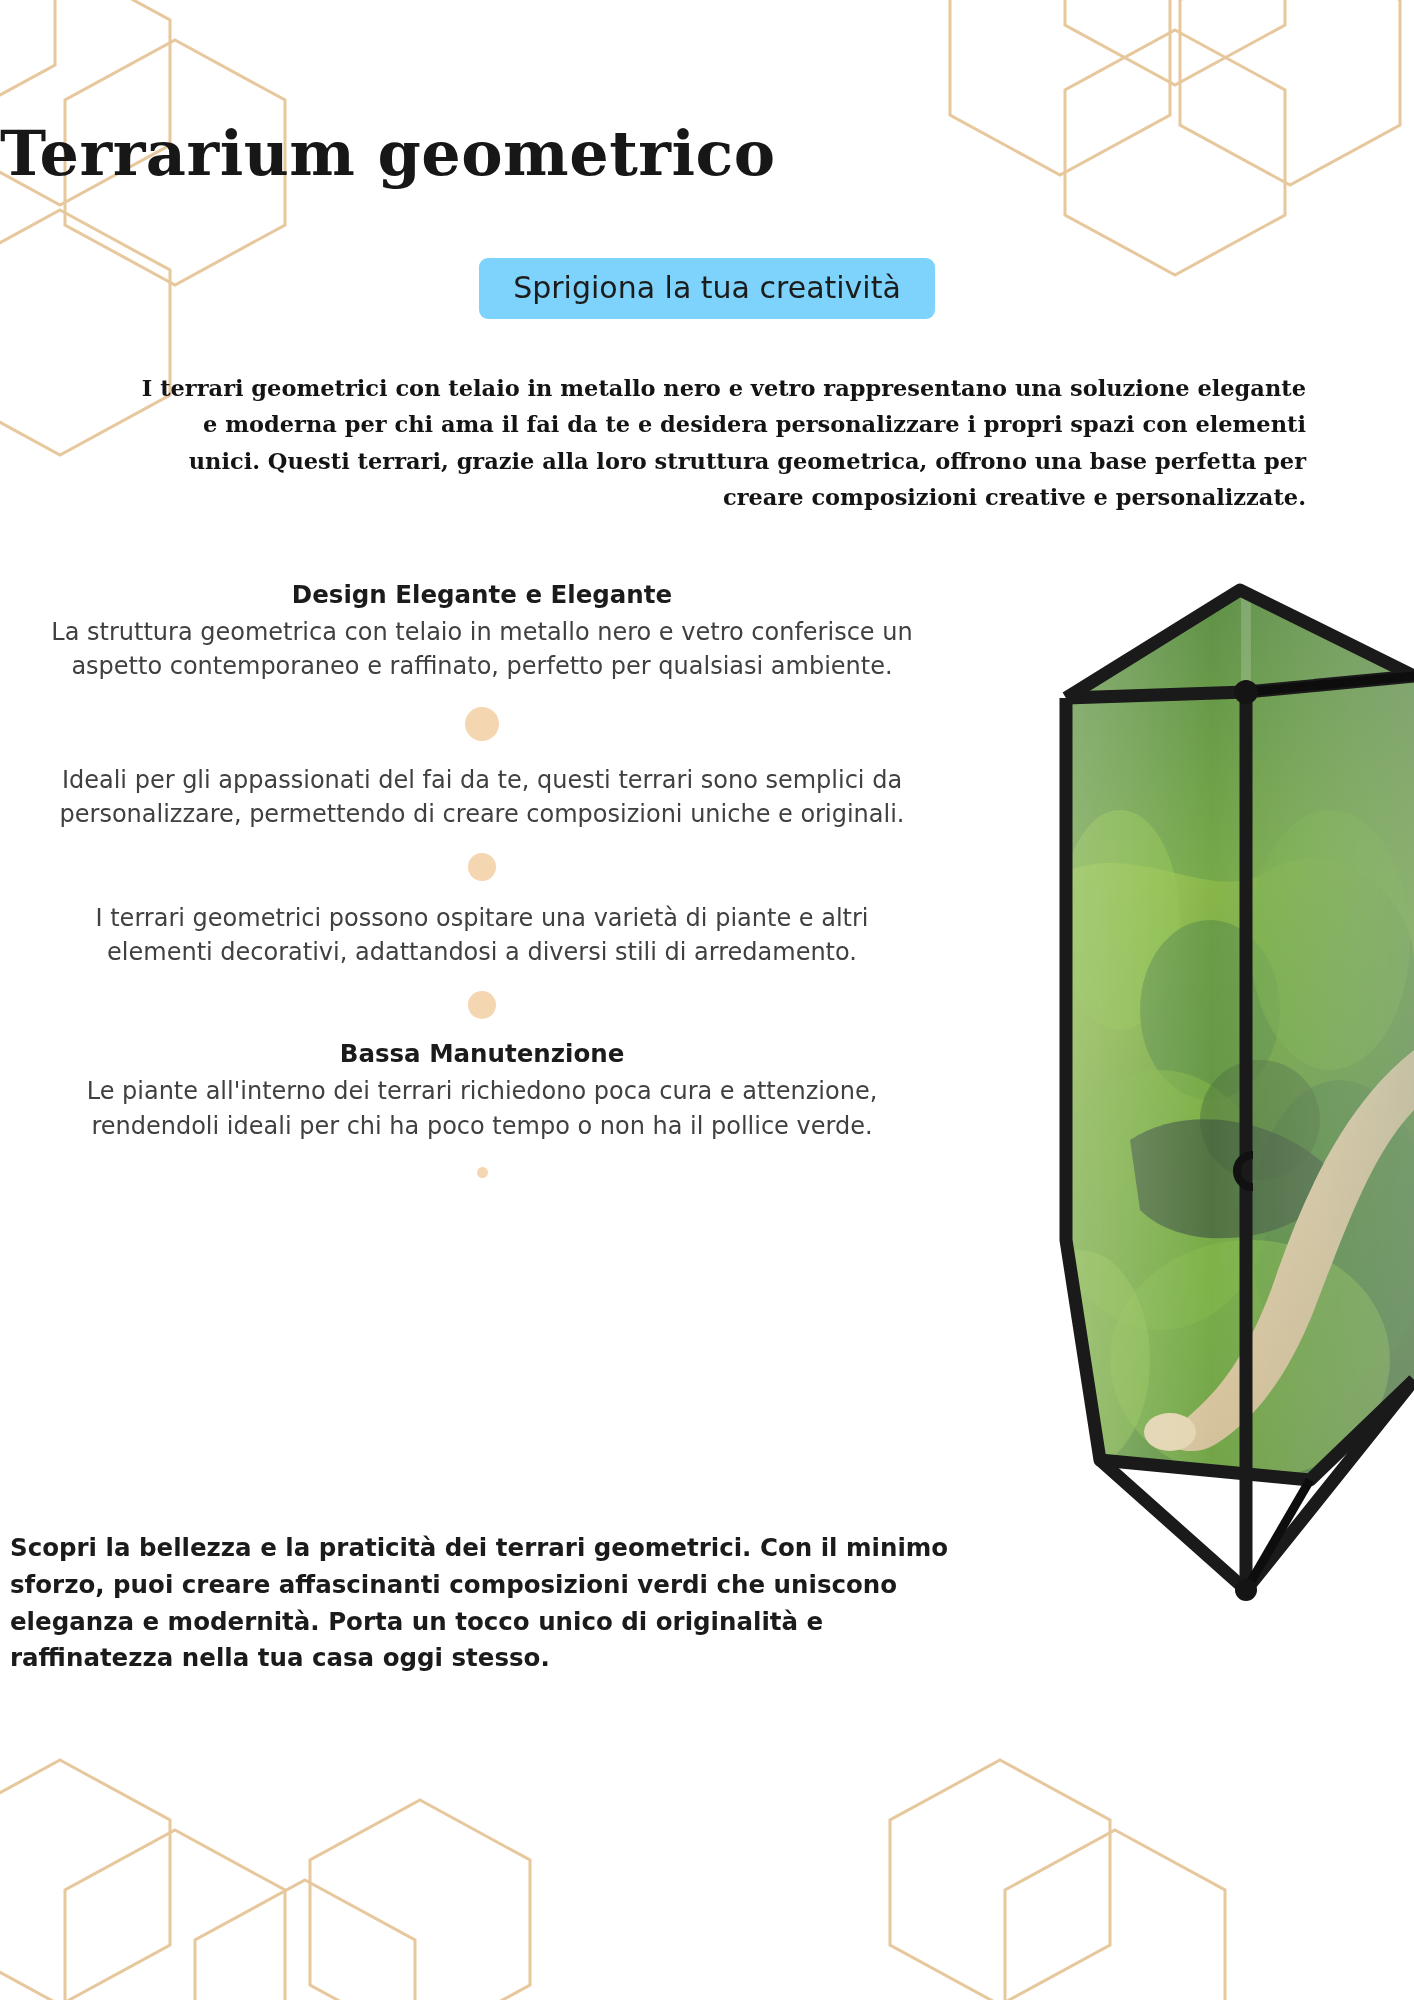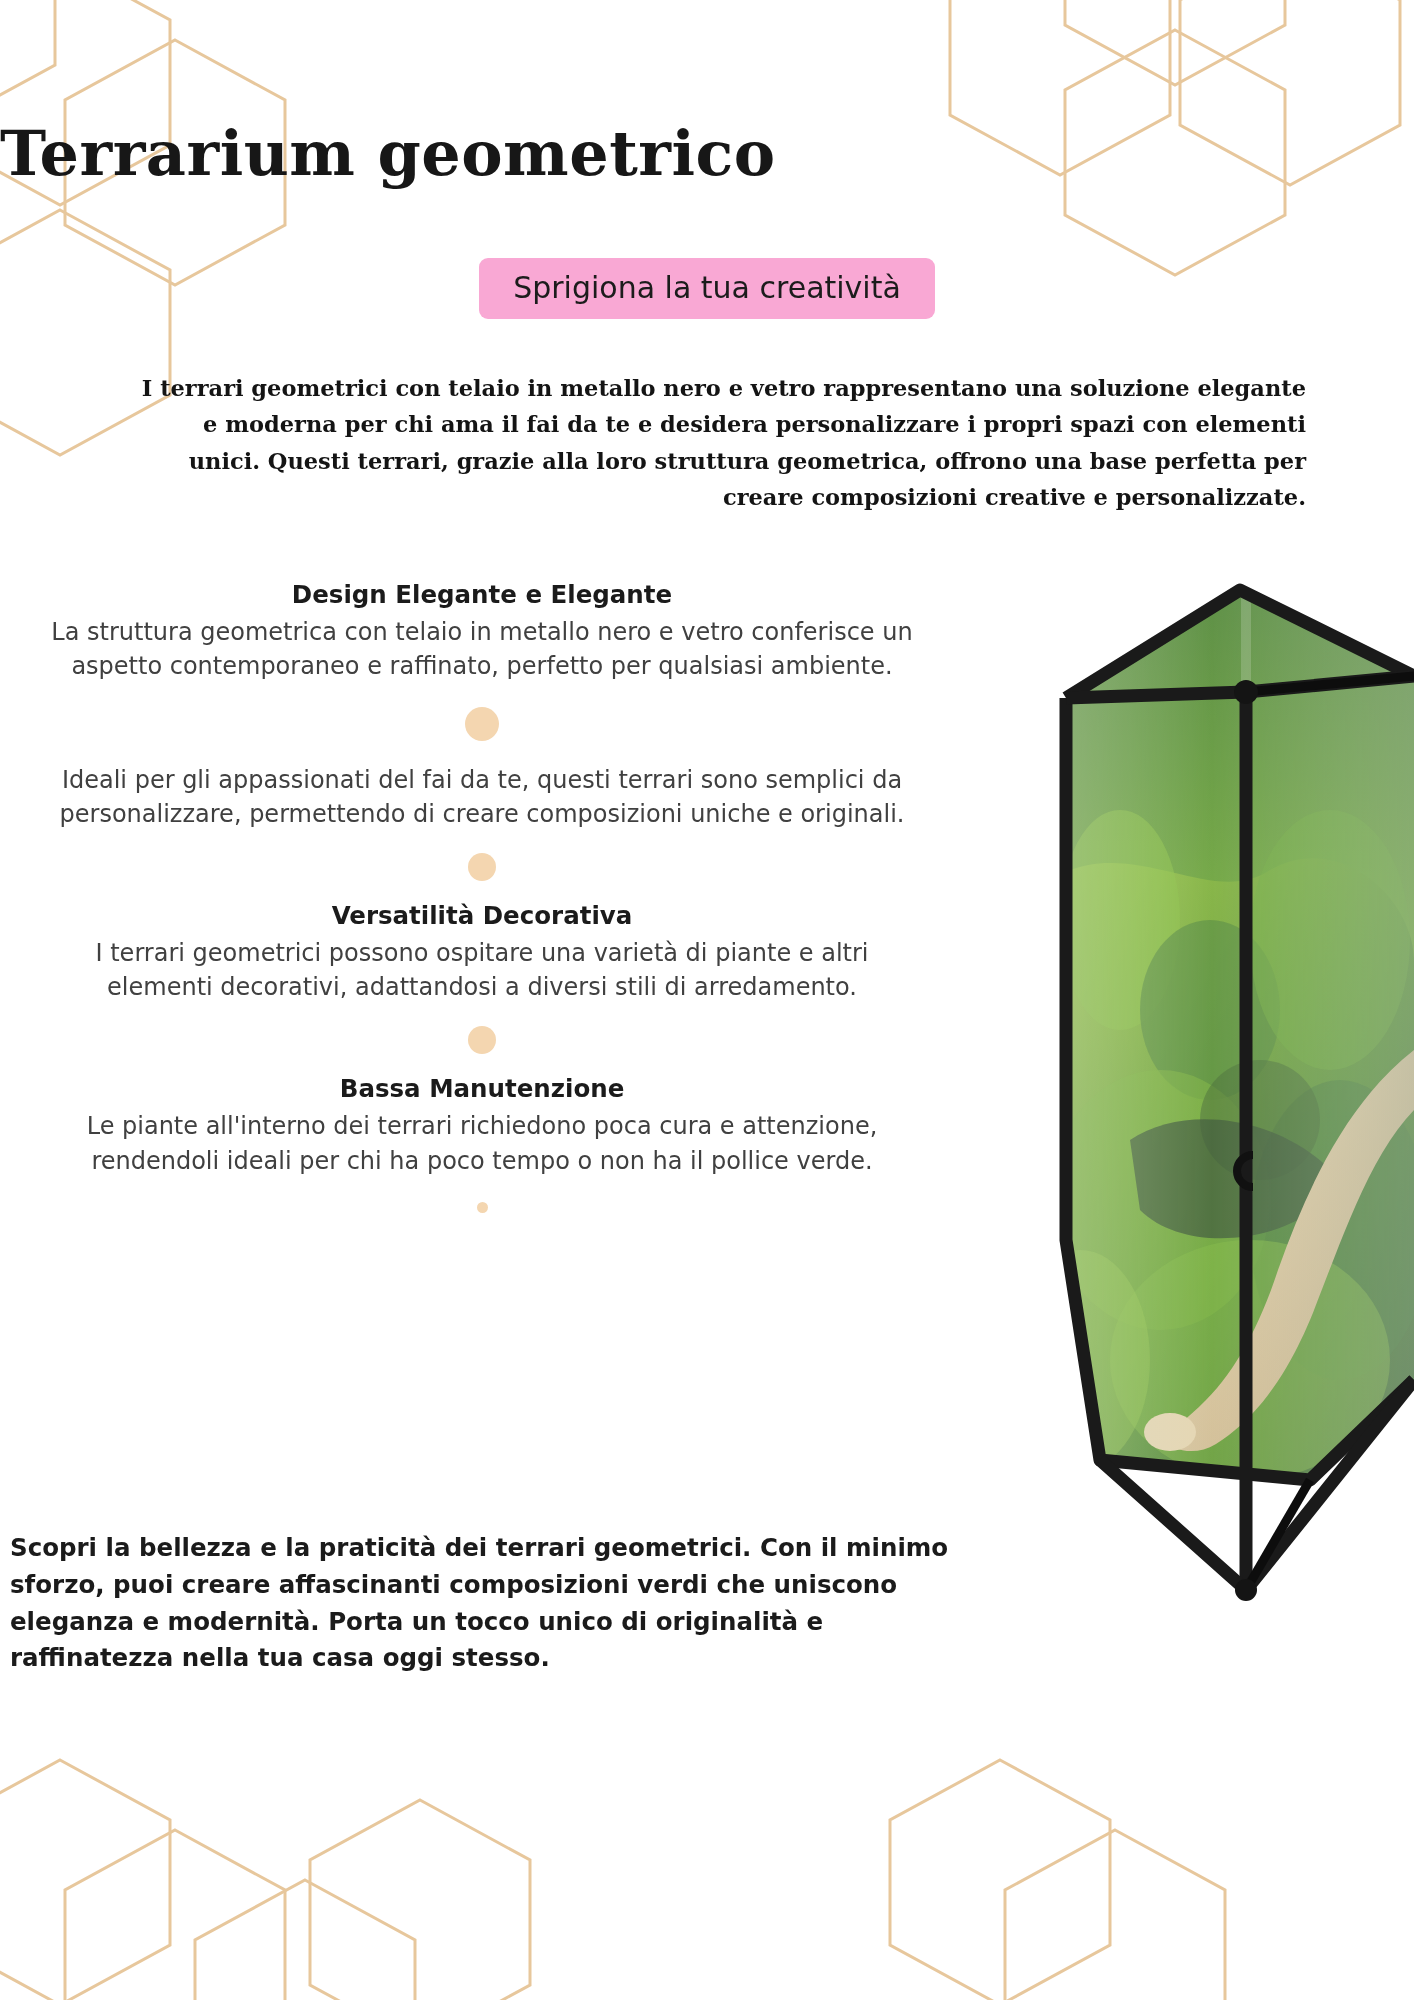--- a/index.html
+++ b/index.html
@@ -46,21 +46,21 @@
 
   .badge-wrap {
     position: absolute;
     top: 258px;
     left: 0;
     width: 1414px;
     text-align: center;
   }
   .badge {
     display: inline-block;
-    background: #f9a8d4;
+    background: #7dd3fc;
     color: #1c1c1c;
     font-size: 30px;
     padding: 12px 34px 14px;
     border-radius: 9px;
     font-weight: 400;
   }
 
   
   .intro {
     position: absolute;
@@ -187,21 +187,20 @@
 
     <div class="feature">
       <div class="feature-body">Ideali per gli appassionati del fai da te, questi terrari sono semplici da personalizzare, permettendo di creare composizioni uniche e originali.</div>
     </div>
 
     <div class="dot-sep">
       <span class="dot dot-md"></span>
     </div>
 
     <div class="feature">
-      <div class="feature-title">Versatilità Decorativa</div>
       <div class="feature-body">I terrari geometrici possono ospitare una varietà di piante e altri elementi decorativi, adattandosi a diversi stili di arredamento.</div>
     </div>
 
     <div class="dot-sep">
       <span class="dot dot-md"></span>
     </div>
 
     <div class="feature">
       <div class="feature-title">Bassa Manutenzione</div>
       <div class="feature-body">Le piante all'interno dei terrari richiedono poca cura e attenzione, rendendoli ideali per chi ha poco tempo o non ha il pollice verde.</div>

